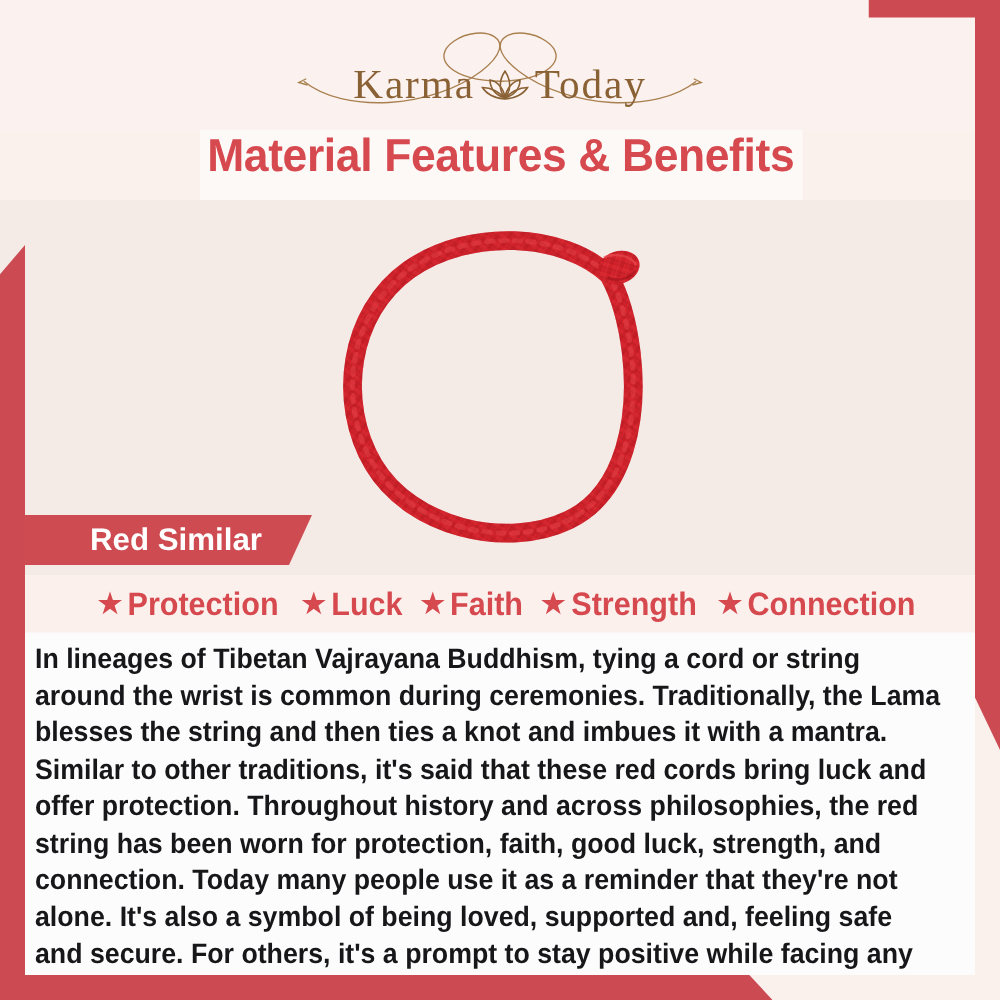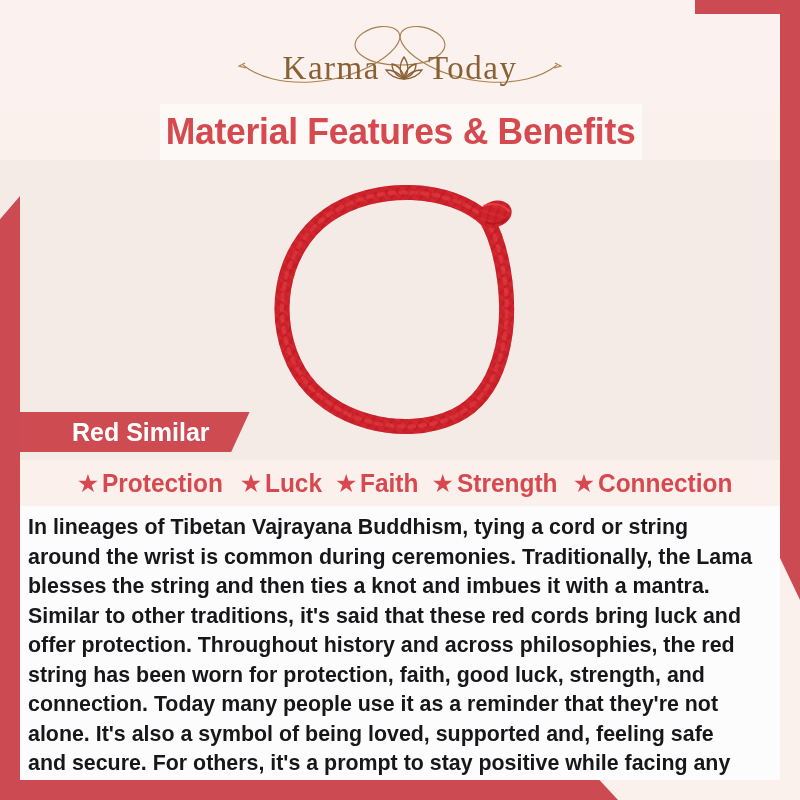--- a/index.html
+++ b/index.html
@@ -110,21 +110,20 @@
 
   
   .title-band {
     position: absolute;
     top: 104px;
     left: 160px;
     width: 482px;
     height: 56px;
     background: #fdf9f7;
     display: flex;
-    align-items: center;
     justify-content: center;
     z-index: 4;
   }
   .title-text {
     font-family: "Liberation Sans Narrow", "Liberation Sans", sans-serif;
     font-weight: bold;
     font-size: 37px;
     color: #d6494f;
     letter-spacing: -0.3px;
     transform: scaleX(0.96);

